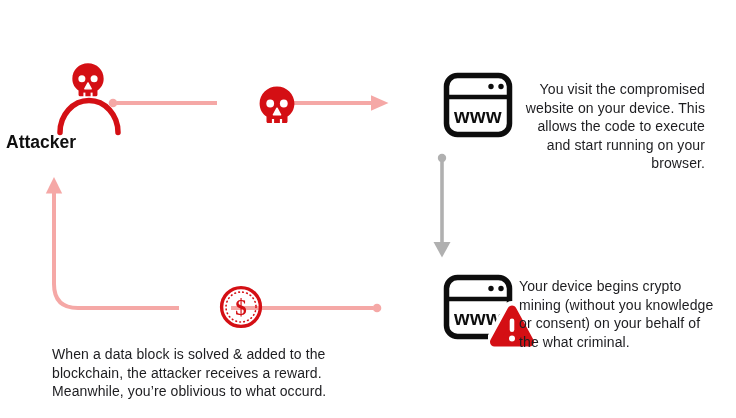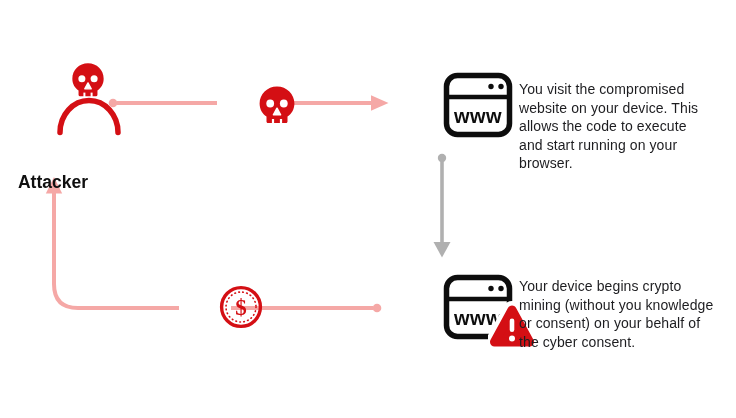--- a/index.html
+++ b/index.html
@@ -14,26 +14,26 @@
   }
   .layer{position:absolute; left:0; top:0;}
   .icon{position:absolute;padding-left:36px;}
   .icon svg{display:block; width:100%; height:100%;}
   .caption{
     position:absolute; margin:0;
     font:400 14px/18.5px "Liberation Sans", sans-serif;
     color:var(--text); letter-spacing:.1px;
   }
   .caption.top{left:117px; top:9px;  width:216px;}
-  .caption.r1 {left:519px; top:80px; width:186px;}
+  .caption.r1 {left:519px; top:80px; width:186px;text-align:right;}
   .caption.r2 {left:519px; top:277px;width:204px;}
   .caption.bottom{left:52px; top:345px; width:292px;}
   .attacker-label{
-    position:absolute; left:6px; top:133px; width:94px; text-align:center;
-    font:700 17.5px/1.1 "Liberation Sans", sans-serif; color:#0f0f0f;margin-top:40px;
+    position:absolute; left:6px; top:133px; width:94px; text-align:left;
+    font:700 17.5px/1.1 "Liberation Sans", sans-serif; color:#0f0f0f;
   }
   
   .stroke-pink{stroke:var(--pink); stroke-width:4; fill:none;}
   .fill-pink{fill:var(--pink);}
   .stroke-gray{stroke:var(--gray); stroke-width:3.6; fill:none;}
   .fill-gray{fill:var(--gray);}
   .fill-red{fill:var(--red);}
   .stroke-red{stroke:var(--red); fill:none;}
   .fill-white{fill:#fff;}
   .ink-stroke{stroke:var(--ink); fill:none;}
@@ -134,15 +134,16 @@
 
   <div class="icon" style="left:183px; top:285px; width:44px; height:44px;">
     <svg viewBox="0 0 44 44">
       <circle cx="22" cy="22" r="19.4" fill="#fff" class="stroke-red" stroke-width="3.4"></circle>
       <circle cx="22" cy="22" r="15" class="stroke-red" stroke-width="1.6" stroke-dasharray="0.6 3.4" stroke-linecap="round"></circle>
       <text class="coin-text" x="22" y="30" text-anchor="middle">$</text>
     </svg>
   </div>
 
   <p class="caption r1">You visit the compromised website on your device. This allows the code to execute and start running on your browser.</p>
-  <p class="caption r2">Your device begins crypto mining (without you knowledge or consent) on your behalf of the cyber consent.</p>
+  <p class="caption r2">Your device begins crypto mining (without you knowledge or consent) on your behalf of the what criminal.</p>
+  <p class="caption bottom">When a data block is solved &amp; added to the blockchain, the attacker receives a reward. Meanwhile, you’re oblivious to what occurd.</p>
 
 </div>
 
 </body></html>

